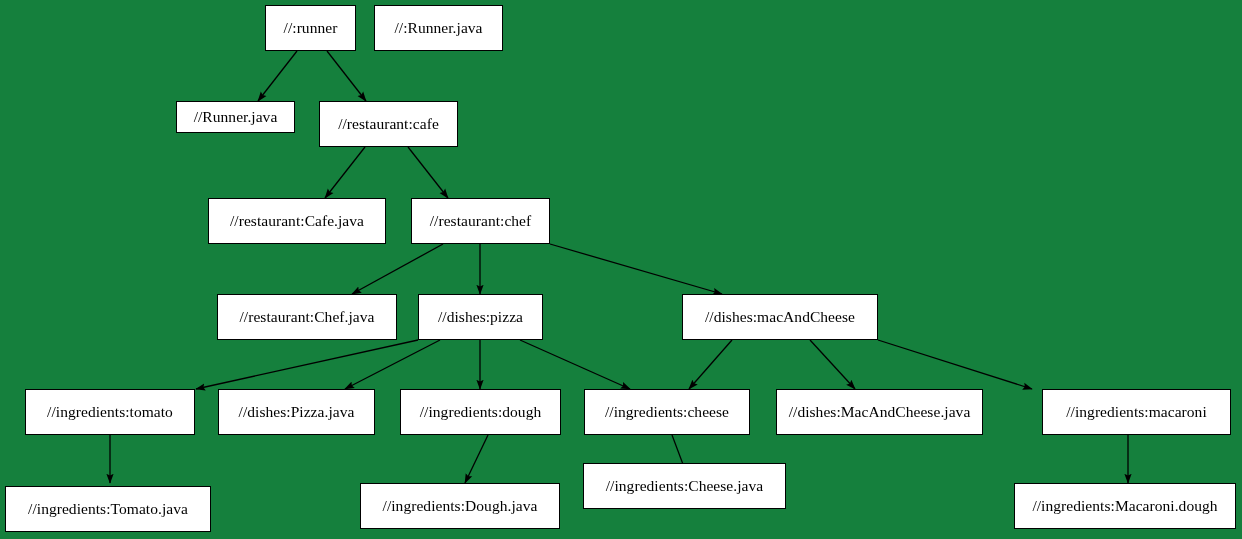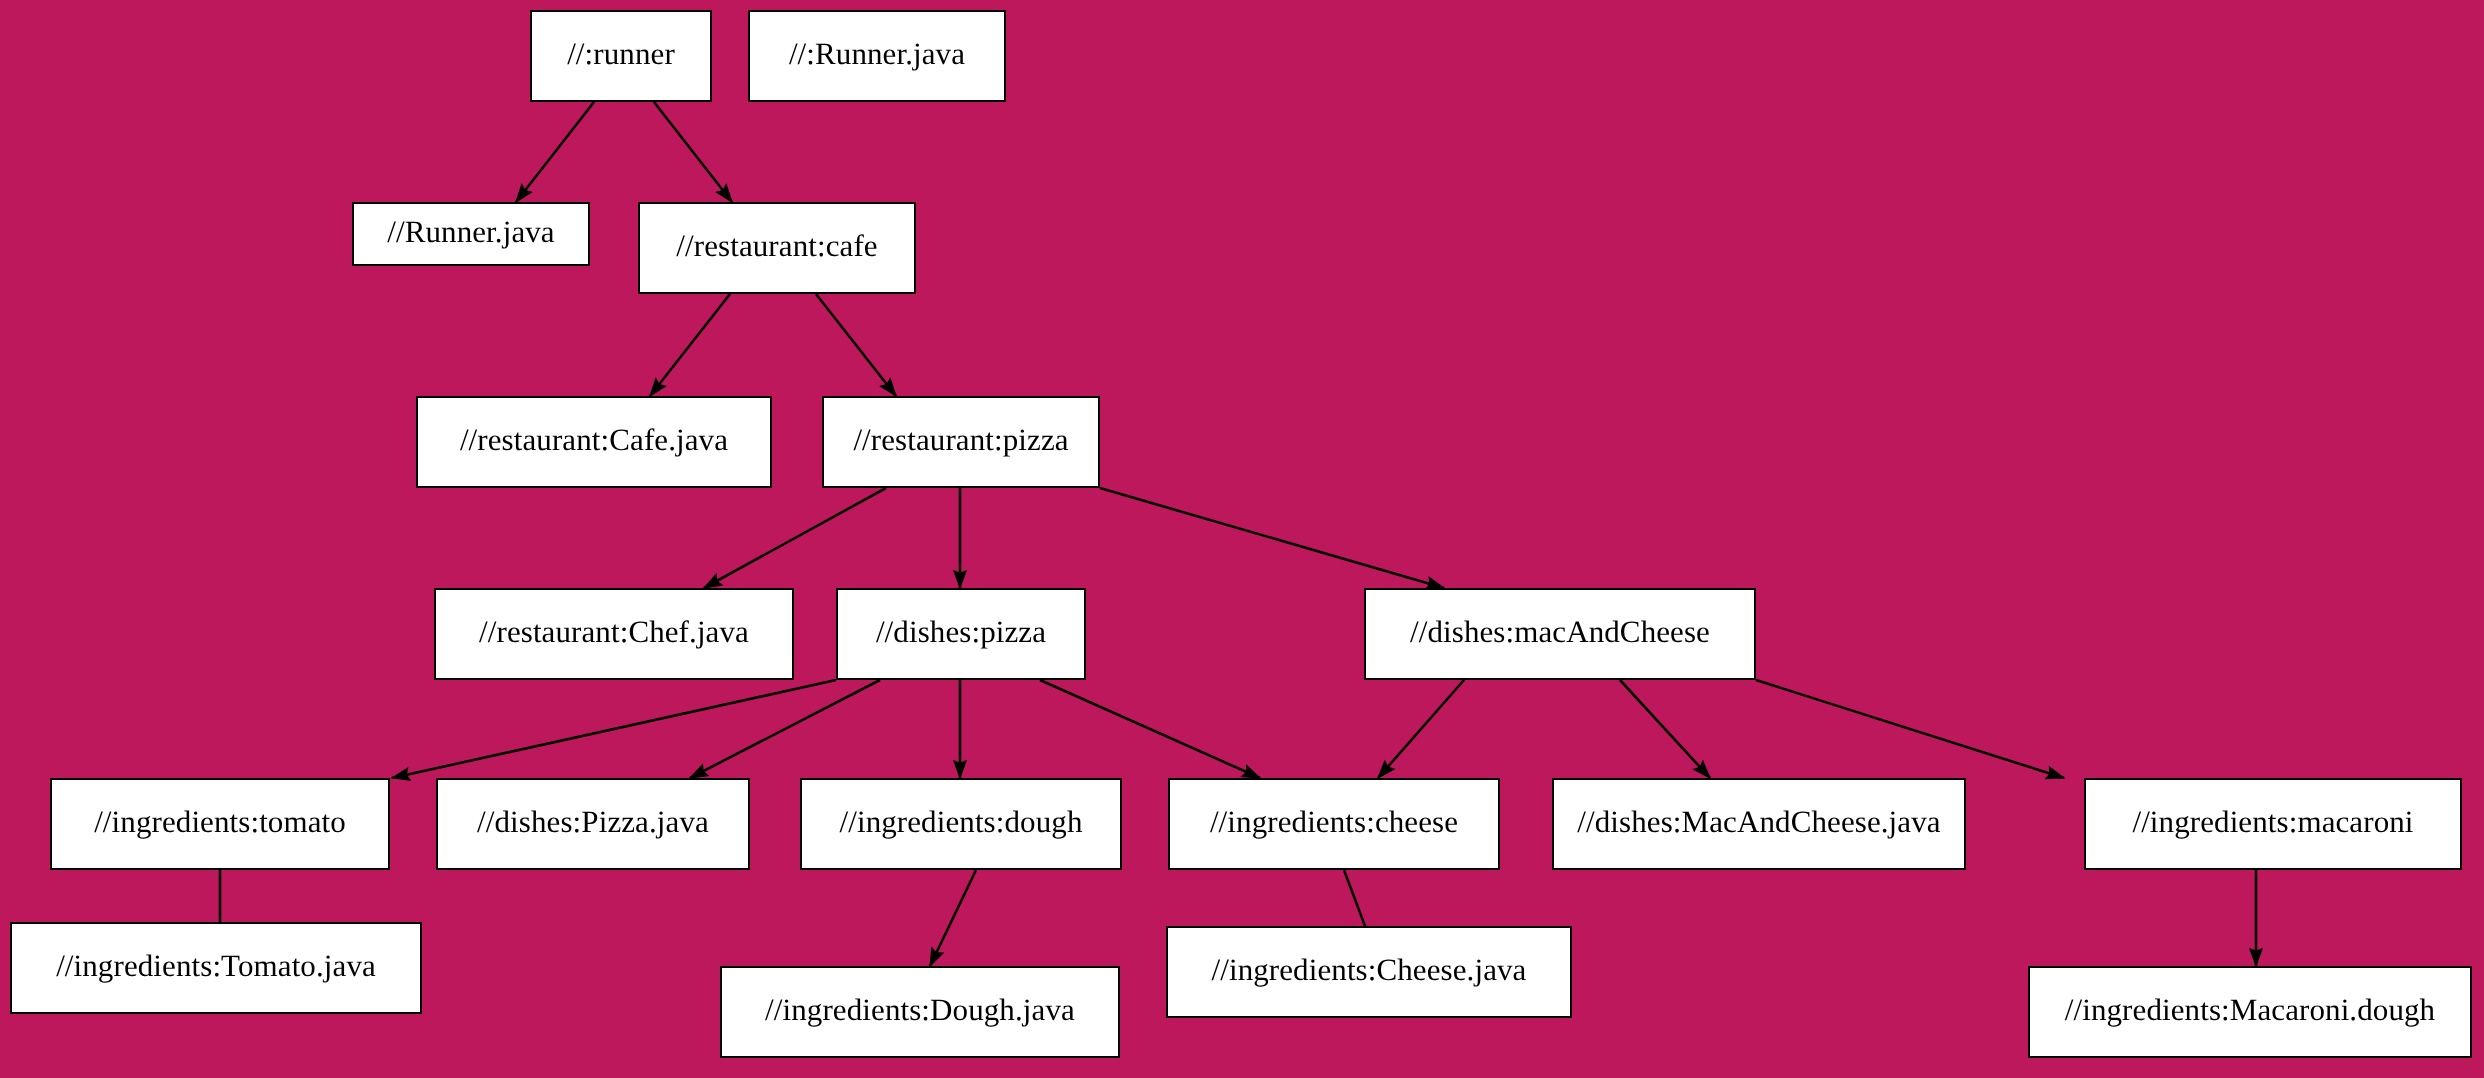--- a/index.html
+++ b/index.html
@@ -5,21 +5,21 @@
 <style>
   html, body {
     margin: 0;
     padding: 0;
     background: #ffffff;
   }
   #canvas {
     position: relative;
     width: 1242px;
     height: 539px;
-    background: #be185d;
+    background: #15803d;
     overflow: hidden;
     font-family: "Liberation Serif", "DejaVu Serif", serif;
   }
   #edge-layer {
     position: absolute;
     left: 0;
     top: 0;
     width: 1242px;
     height: 539px;
     pointer-events: none;
@@ -93,21 +93,21 @@
       <div class="node" style="left: 176px; top: 101px; width: 119px; height: 32px;">
         <span class="node-label">//Runner.java</span>
       </div>
       <div class="node" style="left: 319px; top: 101px; width: 139px; height: 46px;">
         <span class="node-label">//restaurant:cafe</span>
       </div>
       <div class="node" style="left: 208px; top: 198px; width: 178px; height: 46px;">
         <span class="node-label">//restaurant:Cafe.java</span>
       </div>
       <div class="node" style="left: 411px; top: 198px; width: 139px; height: 46px;">
-        <span class="node-label">//restaurant:pizza</span>
+        <span class="node-label">//restaurant:chef</span>
       </div>
       <div class="node" style="left: 217px; top: 294px; width: 180px; height: 46px;">
         <span class="node-label">//restaurant:Chef.java</span>
       </div>
       <div class="node" style="left: 418px; top: 294px; width: 125px; height: 46px;">
         <span class="node-label">//dishes:pizza</span>
       </div>
       <div class="node" style="left: 682px; top: 294px; width: 196px; height: 46px;">
         <span class="node-label">//dishes:macAndCheese</span>
       </div>
@@ -122,21 +122,21 @@
       </div>
       <div class="node" style="left: 584px; top: 389px; width: 166px; height: 46px;">
         <span class="node-label">//ingredients:cheese</span>
       </div>
       <div class="node" style="left: 776px; top: 389px; width: 207px; height: 46px;">
         <span class="node-label">//dishes:MacAndCheese.java</span>
       </div>
       <div class="node" style="left: 1030px; top: 389px; width: 189px; height: 46px; margin-left: 12px;">
         <span class="node-label">//ingredients:macaroni</span>
       </div>
-      <div class="node" style="left: 5px; top: 461px; width: 206px; height: 46px;">
+      <div class="node" style="left: 5px; top: 486px; width: 206px; height: 46px;">
         <span class="node-label">//ingredients:Tomato.java</span>
       </div>
       <div class="node" style="left: 360px; top: 483px; width: 200px; height: 46px;">
         <span class="node-label">//ingredients:Dough.java</span>
       </div>
       <div class="node" style="left: 583px; top: 463px; width: 203px; height: 46px;">
         <span class="node-label">//ingredients:Cheese.java</span>
       </div>
       <div class="node" style="left: 1014px; top: 483px; width: 222px; height: 46px;">
         <span class="node-label">//ingredients:Macaroni.dough</span>

